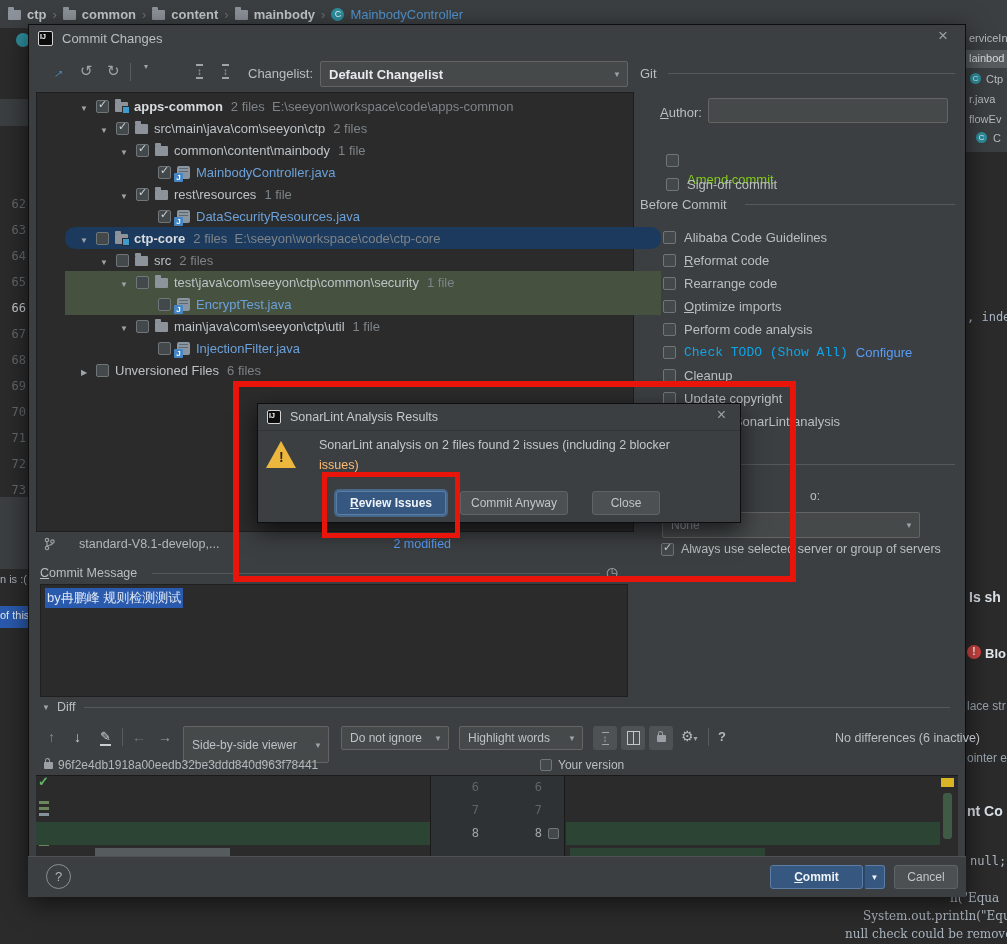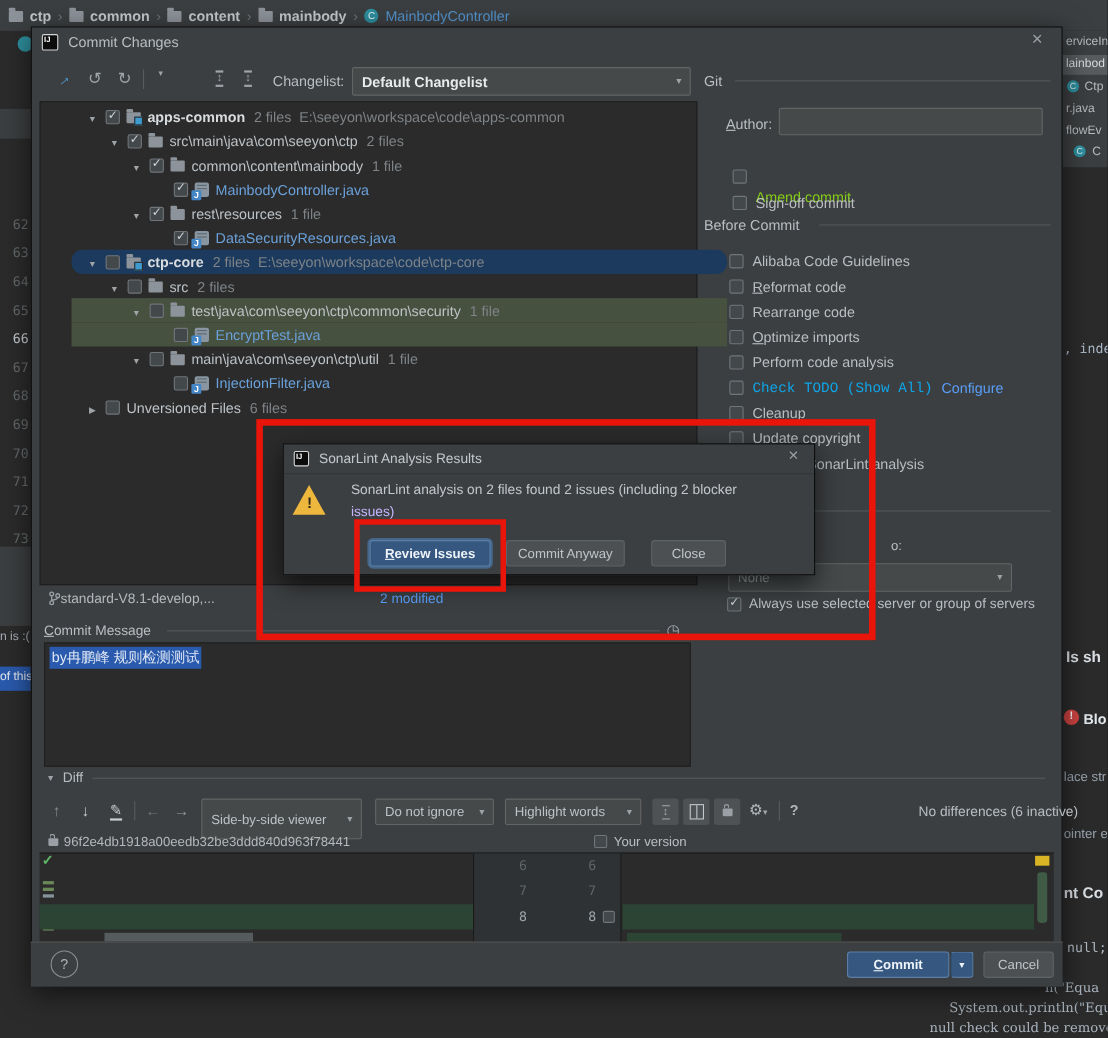--- a/index.html
+++ b/index.html
@@ -332,21 +332,21 @@
     <span style="color:#9aa0a4;">None</span>
   </div>
   <div class="btn" style="left:928px;top:512px;width:24px;height:26px;">
     <span>...</span>
   </div>
   <div class="abs" style="left:661px;top:542px;z-index:11;display:flex;align-items:center;column-gap:7px;">
     <span class="cb on"></span>
     <span style="color:#b9bec2;font-size:12.5px;">Always use selected server or group of servers</span>
   </div>
 
-  <div class="abs" style="left:44px;top:537px;z-index:11;display:flex;align-items:center;column-gap:0;">
+  <div class="abs" style="left:44px;top:537px;z-index:11;display:flex;align-items:center;column-gap:24px;">
     <svg width="11" height="14" viewBox="0 0 11 14">
       <circle cx="3" cy="3" r="1.7" fill="none" stroke="#9aa0a6" stroke-width="1.2"></circle>
       <circle cx="3" cy="11" r="1.7" fill="none" stroke="#9aa0a6" stroke-width="1.2"></circle>
       <circle cx="8.5" cy="4.5" r="1.7" fill="none" stroke="#9aa0a6" stroke-width="1.2"></circle>
       <path d="M3 4.7v4.6 M8.5 6.2c0 2.5-5.5 1.6-5.5 3.1" fill="none" stroke="#9aa0a6" stroke-width="1.2"></path>
     </svg>
     <span style="color:#b3b8bc;font-size:12.5px;">standard-V8.1-develop,...</span>
     <span class="link" style="margin-left:150px;font-size:12.5px;">2 modified</span>
   </div>
 
@@ -462,21 +462,21 @@
 
   <div class="abs" style="left:257px;top:403px;width:484px;height:120px;background:#3c3f41;border:1px solid #0e0e0e;box-sizing:border-box;box-shadow:0 8px 22px rgba(0,0,0,.65);z-index:30;">
     <div class="abs" style="left:0;top:0;width:482px;height:26px;display:flex;align-items:center;border-bottom:1px solid #333638;">
       <span class="ijico" style="margin-left:9px;width:14px;height:14px;">IJ</span>
       <span style="margin-left:9px;color:#c3c8cc;font-size:12.5px;">SonarLint Analysis Results</span>
       <span style="position:absolute;right:14px;top:2px;color:#9aa0a6;font-size:16px;">×</span>
     </div>
     <div class="warn-tri" style="left:8px;top:37px;"></div>
     <span class="abs" style="left:21px;top:45px;font-weight:bold;font-size:14px;color:#33291a;z-index:1;">!</span>
     <span class="abs" style="left:61px;top:34px;font-size:12.5px;color:#c2c7cb;white-space:pre;">SonarLint analysis on 2 files found 2 issues (including 2 blocker</span>
-    <span class="abs" style="left:61px;top:54px;font-size:12.5px;color:#c4b5fd;white-space:pre;">issues)</span>
+    <span class="abs" style="left:61px;top:54px;font-size:12.5px;color:#fdba74;white-space:pre;">issues)</span>
     <div class="btn primary focusring" style="left:78px;top:87px;width:110px;height:24px;">
       <span class="fl">Review Issues</span>
     </div>
     <div class="btn" style="left:202px;top:87px;width:108px;height:24px;">
       <span>Commit Anyway</span>
     </div>
     <div class="btn" style="left:334px;top:87px;width:68px;height:24px;">
       <span>Close</span>
     </div>
   </div>

